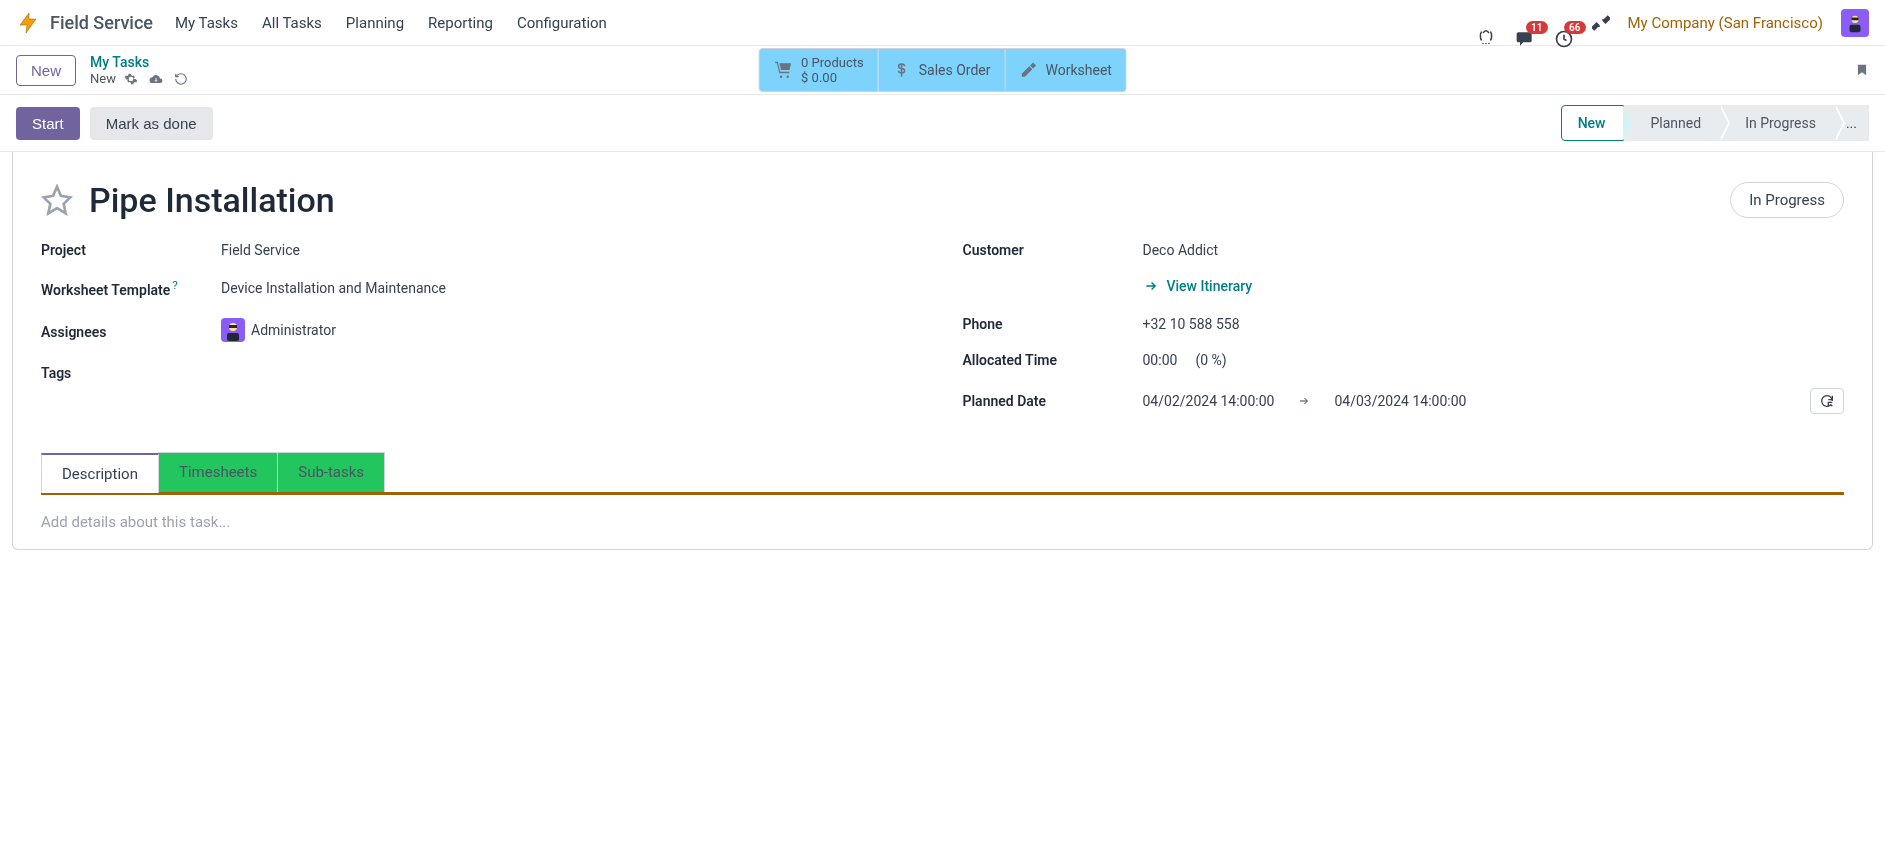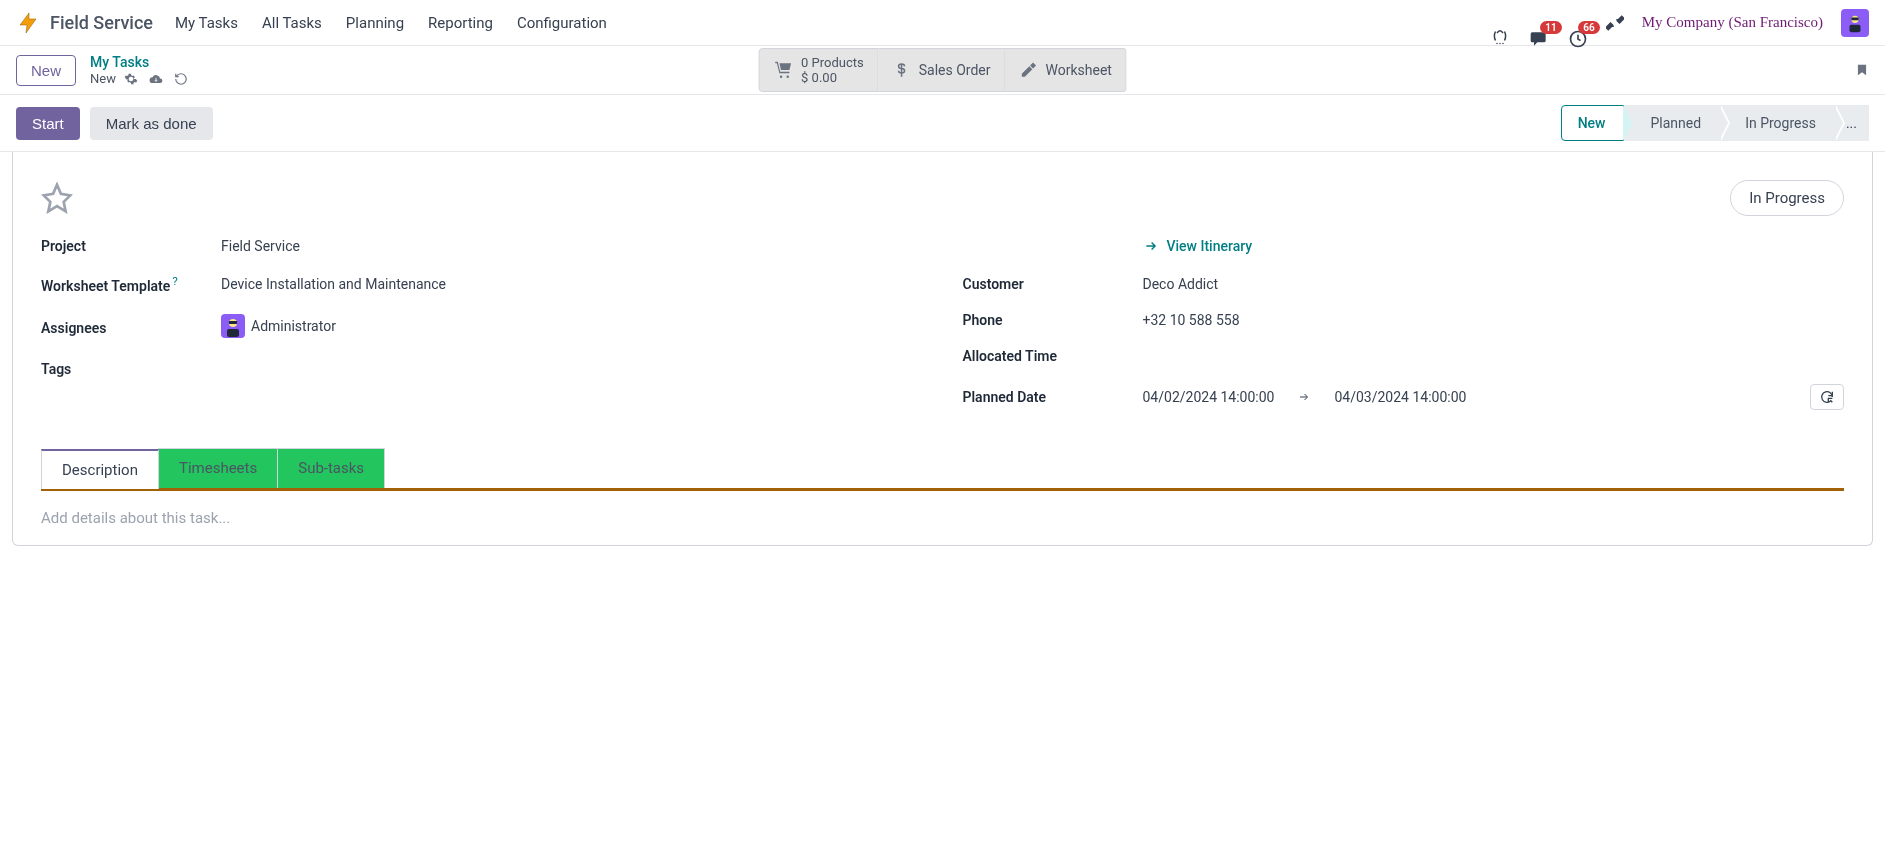--- a/index.html
+++ b/index.html
@@ -7,33 +7,33 @@
   
   
   .top-nav { display: flex; align-items: center; padding: 0 16px; height: 46px; border-bottom: 1px solid #e5e7eb; }
   .logo-icon { width: 24px; height: 24px; margin-right: 10px; }
   .app-name { font-size: 18px; font-weight: 500; color: #4b5563; margin-right: 22px; }
   .nav-menu { display: flex; gap: 24px; }
   .nav-menu a { color: #374151; text-decoration: none; font-size: 15px; cursor: pointer; }
   .nav-right { margin-left: auto; display: flex; align-items: center; gap: 18px; }
   .badge-wrap { position: relative; display: inline-flex; align-items: center; margin-top: 32px; }
   .badge { position: absolute; top: -8px; right: -12px; background: #d63939; color: #fff; font-size: 10px; font-weight: 600; padding: 1px 5px; border-radius: 10px; }
-  .company { font-size: 15px; color: #701a75; font-family: Liberation Serif, serif; }
+  .company { font-size: 15px; color: #a16207; }
   .avatar { width: 28px; height: 28px; border-radius: 4px; background: #8b5cf6; display: inline-flex; align-items: center; justify-content: center; }
   
   
   .control-panel { display: flex; align-items: center; padding: 8px 16px; border-bottom: 1px solid #e5e7eb; }
   .cp-left { display: flex; align-items: center; gap: 14px; }
   .btn-new { border: 1px solid #71639e; background: #fff; color: #71639e; padding: 6px 14px; border-radius: 4px; font-size: 15px; font-weight: 500; cursor: pointer; }
   .breadcrumb { display: flex; flex-direction: column; line-height: 1.2; }
   .breadcrumb-top { color: #017e84; font-weight: 500; cursor: pointer; }
   .breadcrumb-bot { display: flex; align-items: center; gap: 8px; font-size: 13px; color: #4b5563; }
   .breadcrumb-bot .crumb-icons { display: flex; gap: 10px; color: #6b7280; }
   .cp-center { position: absolute; left: 50%; transform: translateX(-50%); display: flex; }
-  .stat-btn { display: flex; align-items: center; gap: 8px; border: 1px solid #d1d5db; padding: 6px 14px; cursor: pointer; background: #e5e5e5; font-size: 14px; color: #4b5563; }
+  .stat-btn { display: flex; align-items: center; gap: 8px; border: 1px solid #d1d5db; padding: 6px 14px; cursor: pointer; background: #7dd3fc; font-size: 14px; color: #4b5563; }
   .stat-btn:first-child { border-radius: 4px 0 0 4px; }
   .stat-btn:last-child { border-radius: 0 4px 4px 0; }
   .stat-btn + .stat-btn { border-left: none; }
   .stat-btn .stat-lines .l1 { font-size: 13px; }
   .stat-btn .stat-lines .l2 { font-size: 13px; }
   .cp-right { margin-left: auto; }
   .bookmark-icon { color: #6b7280; cursor: pointer; }
 
   
   .status-bar { display: flex; align-items: center; padding: 10px 16px; border-bottom: 1px solid #e5e7eb; }
@@ -229,20 +229,21 @@
   </div>
 </div>
 
 <div class="form-sheet">
   <div class="title-row">
     <span class="star-icon">
       <svg viewBox="0 0 24 24" width="32" height="32" fill="none" stroke="#9ca3af" stroke-width="2">
           <path d="M12 2l2.9 6.9L22 10l-5 4.9 1.5 7.1L12 18l-6.5 4 1.5-7.1L2 10l7.1-1.1L12 2z"></path>
         </svg>
     </span>
+    <h1 class="task-title">Pipe Installation</h1>
     <div class="status-pill">In Progress</div>
   </div>
 
   <div class="field-grid">
 
     <div class="field-col">
       <div class="field-row">
         <div class="field-label">Project</div>
         <div class="field-value">Field Service</div>
       </div>
@@ -265,45 +266,49 @@
           </span>
         </div>
       </div>
       <div class="field-row">
         <div class="field-label">Tags</div>
         <div class="field-value"></div>
       </div>
     </div>
 
     <div class="field-col">
+      <div class="field-row">
+        <div class="field-label">Customer</div>
+        <div class="field-value">Deco Addict</div>
+      </div>
       <div class="field-row">
         <div class="field-label"></div>
         <div class="field-value">
           <span class="view-itin">
             <span>
                 <svg width="16" height="14" viewBox="0 0 24 24" fill="none" stroke="#017e84" stroke-width="2.5">
                   <path d="M4 12h14M13 6l6 6-6 6"></path>
                 </svg>
               </span>
             <span>View Itinerary</span>
           </span>
         </div>
       </div>
       <div class="field-row">
-        <div class="field-label">Customer</div>
-        <div class="field-value">Deco Addict</div>
-      </div>
-      <div class="field-row">
         <div class="field-label">Phone</div>
         <div class="field-value">+32 10 588 558</div>
       </div>
 
 
       <div class="field-row">
         <div class="field-label">Allocated Time</div>
+        <div class="field-value alloc-val">
+          <span>00:00</span>
+          <span>(0 %)</span>
+        </div>
       </div>
 
       <div class="field-row date-row">
         <div class="field-label">Planned Date</div>
         <div class="field-value">
           <span>04/02/2024 14:00:00</span>
           <span class="date-arrow">
               <svg width="16" height="12" viewBox="0 0 24 24" fill="none" stroke="#374151" stroke-width="2">
                 <path d="M4 12h14M13 6l6 6-6 6"></path>
               </svg>

